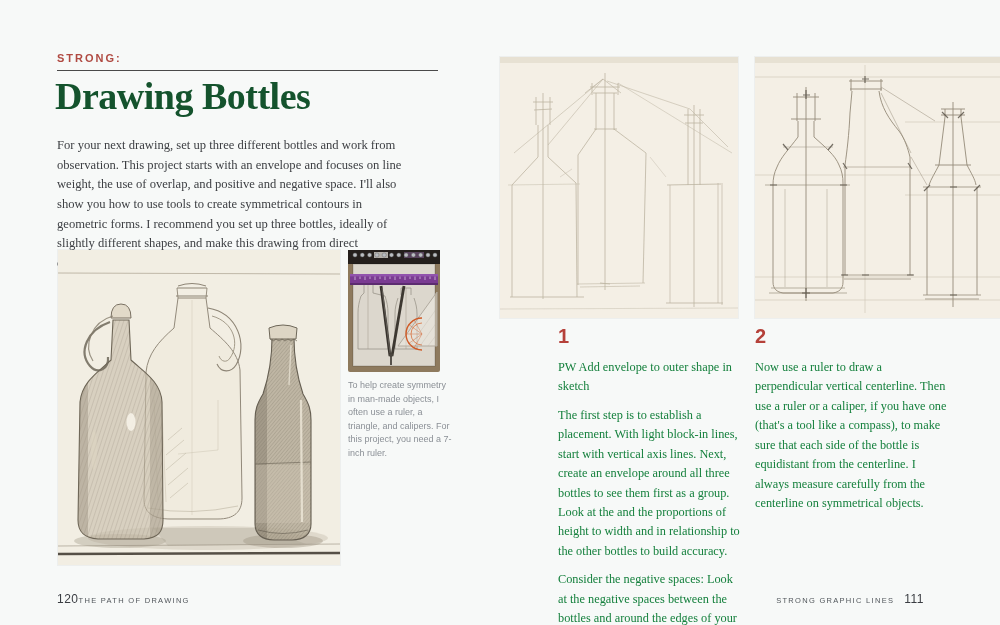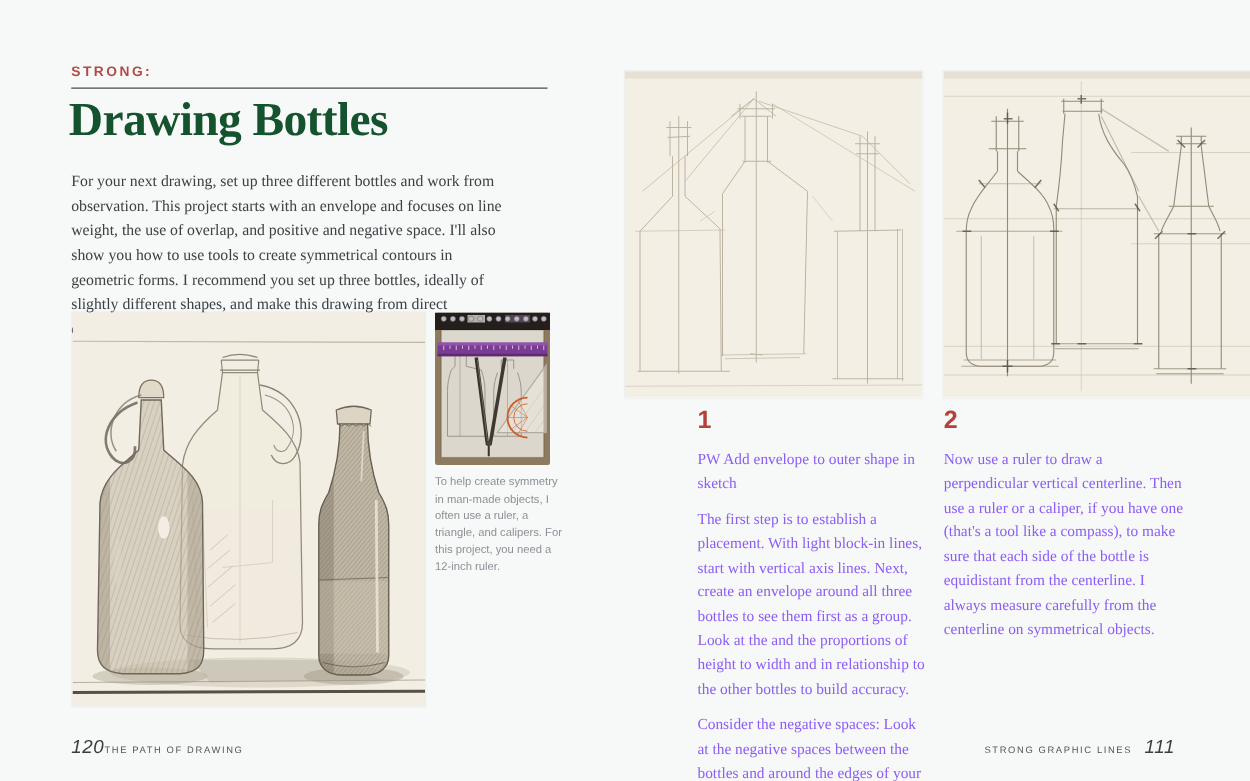--- a/index.html
+++ b/index.html
@@ -41,39 +41,39 @@
   .side-figure {
     left:348px; top:250px; width:92px; height:122px;
   }
   .side-caption {
     left:348px; top:379px; width:106px;
     font-family:"Liberation Sans", sans-serif;
     font-size:9px; line-height:1.5; color:#8b9096;
   }
   .footer { top:589px; font-family:"Liberation Sans", sans-serif; }
   .footer-left { left:57px; }
-  .footer-right { right:60px; text-align:left; }
-  .page-num { font-size:15px; color:#3a3d42; letter-spacing:0.5px; vertical-align:baseline;font-style:italic; }
+  .footer-right { right:76px; text-align:left; }
+  .page-num { font-size:12px; color:#3a3d42; letter-spacing:0.5px; vertical-align:baseline; }
   .running-title { font-size:7.5px; letter-spacing:1.3px; color:#51565b; }
   .footer-left .running-title { margin-left:0; }
   .footer-right .running-title { margin-right:10px; }
 
   
   .sketch1 { left:500px; top:57px; width:238px; height:261px; box-shadow:0 0 0 1px rgba(0,0,0,0.04); }
   .sketch2 { left:755px; top:57px; width:245px; height:261px; box-shadow:0 0 0 1px rgba(0,0,0,0.04); }
   .step-col { top:325px; }
   .step-col-1 { left:558px; width:186px; }
   .step-col-2 { left:755px; width:193px; }
   .step-number {
     font-family:"Liberation Sans", sans-serif;
     font-size:20px; font-weight:bold; color:#b5413a;
     margin-bottom:10px;
   }
   .step-col p {
-    font-size:12.3px; line-height:1.58; color:#8b5cf6;
+    font-size:12.3px; line-height:1.58; color:#15803d;
     margin-bottom:9px;
   }
 
   svg { display:block; }
 </style>
 </head>
 <body>
 
 <div>
 
@@ -219,21 +219,21 @@
         <line x1="87" y1="26.5" x2="87" y2="30"></line>
       </g>
 
       <path d="M33,36 L42,106" stroke="#37322c" stroke-width="2.8"></path>
       <path d="M56,36 L44,106" stroke="#3d3831" stroke-width="2.8"></path>
       <path d="M34,38 L42,103" stroke="#6e6962" stroke-width="0.8"></path>
       <path d="M43,106 L43,115" stroke="#37322c" stroke-width="1.6"></path>
       <circle cx="43" cy="105" r="2" fill="#4a453e"></circle>
     </svg>
   </div>
-  <p class="abs side-caption">To help create symmetry in man-made objects, I often use a ruler, a triangle, and calipers. For this project, you need a 12-inch ruler.</p>
+  <p class="abs side-caption">To help create symmetry in man-made objects, I often use a ruler, a triangle, and calipers. For this project, you need a 7-inch ruler.</p>
 
   <div class="abs footer footer-left">
     <span class="page-num">120</span><span class="running-title">THE PATH OF DRAWING</span>
   </div>
 
   <div class="abs sketch1">
     <svg width="238" height="261" viewBox="0 0 238 261">
       <rect width="238" height="261" fill="#f4efe5"></rect>
       <rect x="0" y="0" width="238" height="6" fill="#e7e1d3"></rect>
       <g fill="none" stroke="#b2a995" stroke-width="0.8" opacity="0.85">

